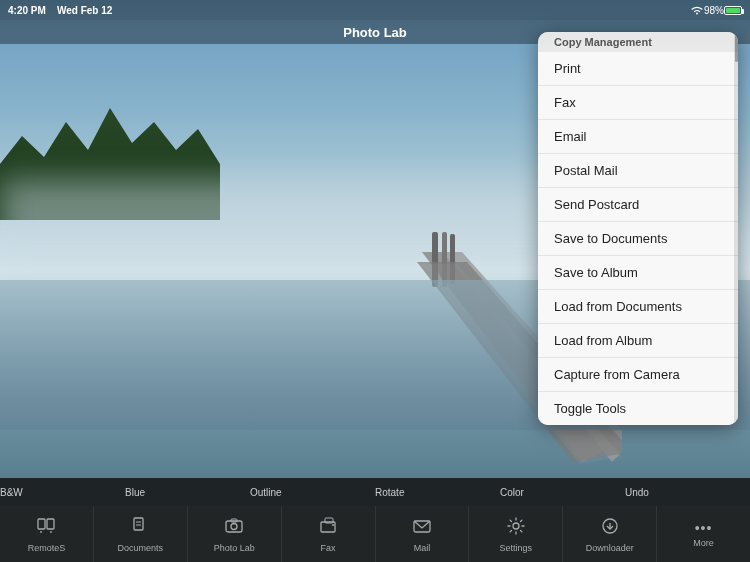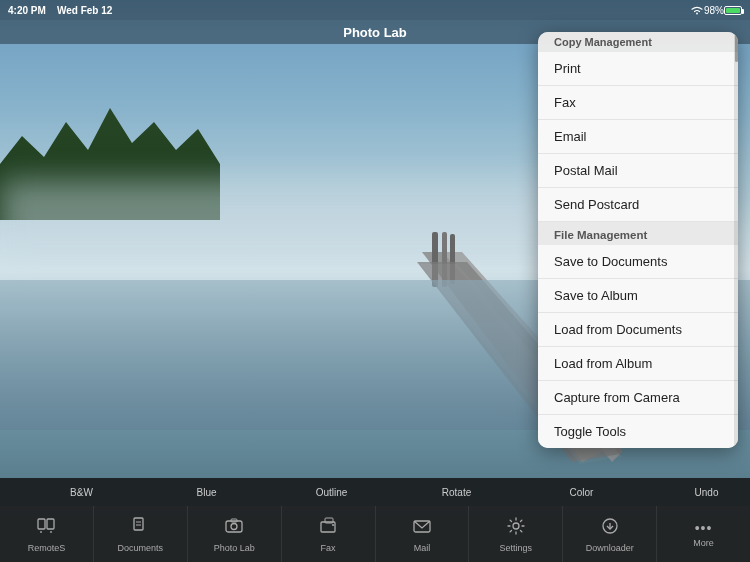--- a/index.html
+++ b/index.html
@@ -148,25 +148,24 @@
       position: absolute;
       bottom: 56px; left: 0; right: 0;
       height: 28px;
       background: rgba(20,20,20,0.85);
       z-index: 100;
       display: flex;
       align-items: center;
     }
     .filter-item {
       flex: 1;
-      text-align: center;
+      text-align: left;
       font-size: 10px;
       color: #ccc;
       cursor: pointer;
-      padding-left: 38px;
     }
 
     .toolbar-item {
       flex: 1;
       display: flex;
       flex-direction: column;
       align-items: center;
       justify-content: center;
       gap: 2px;
       cursor: pointer;
@@ -287,21 +286,20 @@
 
   <div class="menu-section-header" style="padding-top:4px;padding-bottom:4px;font-size:11px;">
     Copy Management
   </div>
   <div class="menu-item">Print</div>
   <div class="menu-item">Fax</div>
   <div class="menu-item">Email</div>
   <div class="menu-item">Postal Mail</div>
   <div class="menu-item">Send Postcard</div>
 
-  <div class="menu-section-header">File Management</div>
   <div class="menu-item">Save to Documents</div>
   <div class="menu-item">Save to Album</div>
   <div class="menu-item">Load from Documents</div>
   <div class="menu-item">Load from Album</div>
   <div class="menu-item">Capture from Camera</div>
 
   <div class="menu-item">Toggle Tools</div>
 </div>
 
 <div id="filter-strip">

